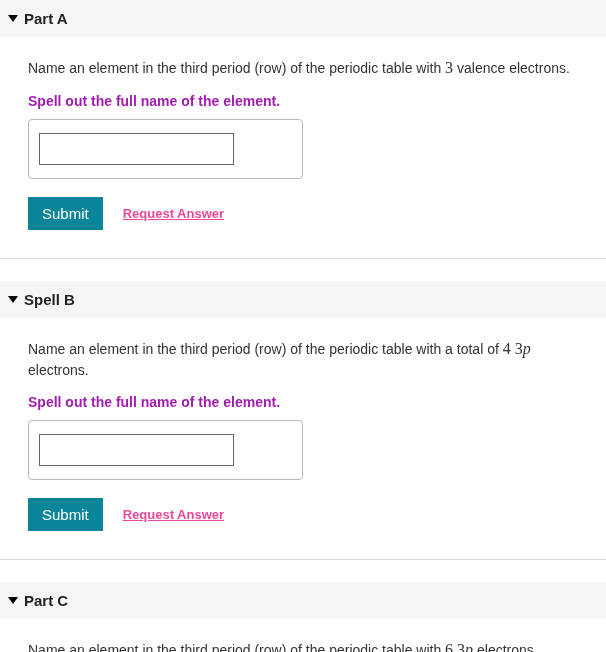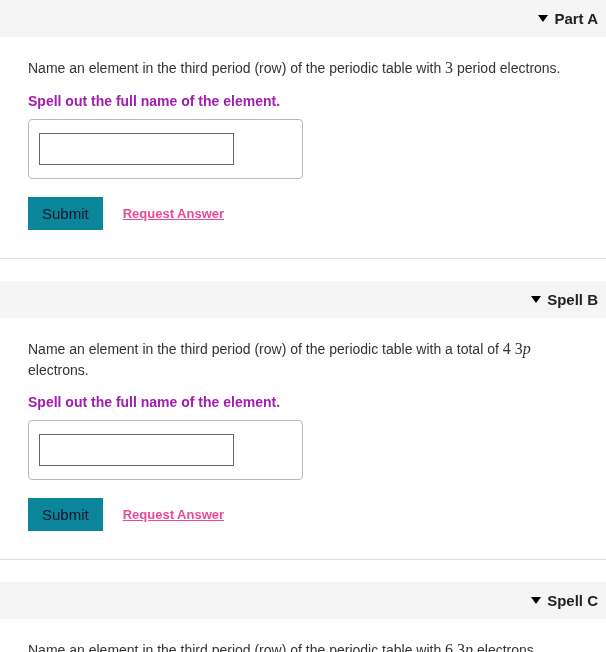--- a/index.html
+++ b/index.html
@@ -12,21 +12,20 @@
   }
   .part {
     border-bottom: 1px solid #ddd;
   }
   .part-header {
     background: #f5f5f5;
     padding: 10px 8px 10px 8px;
     display: flex;
     align-items: center;
     gap: 6px;
-    justify-content: flex-end;
   }
   .caret {
     width: 0; height: 0;
     border-left: 5px solid transparent;
     border-right: 5px solid transparent;
     border-top: 7px solid #000;
     display: inline-block;
   }
   .part-title {
     font-weight: bold;
@@ -75,21 +74,21 @@
     font-size: 14px;
   }
   .action-row {
     margin-top: 18px;
     display: flex;
     align-items: center;
     gap: 20px;
   }
   .submit-btn {
     background: #0b8599;
-    color: #0f172a;
+    color: #ffffff;
     border: none;
     font-size: 15px;
     padding: 8px 14px;
     cursor: pointer;
   }
   .request-link {
     color: #ec4899;
     font-weight: bold;
     font-size: 13px;
     text-decoration: underline;
@@ -102,21 +101,21 @@
 </head>
 <body>
 
 <div class="part">
   <div class="part-header">
     <span class="caret"></span>
     <span class="part-title">Part A</span>
   </div>
   <div class="part-body">
     <p class="question">
-      <span>Name an element in the third period (row) of the periodic table with </span><span class="mathnum">3</span><span class="mathvar"></span><span> period electrons.</span>
+      <span>Name an element in the third period (row) of the periodic table with </span><span class="mathnum">3</span><span class="mathvar"></span><span> valence electrons.</span>
     </p>
     <p class="instruction">Spell out the full name of the element.</p>
     <div class="answer-box">
       <input type="text" class="answer-input" value="" style="">
     </div>
     <div class="action-row">
       <button class="submit-btn">Submit</button>
       <a class="request-link">Request Answer</a>
     </div>
   </div>
@@ -142,21 +141,21 @@
       <a class="request-link">Request Answer</a>
     </div>
   </div>
 </div>
 
 <div class="spacer"></div>
 
 <div class="part" style="border-bottom:none;">
   <div class="part-header">
     <span class="caret"></span>
-    <span class="part-title">Spell C</span>
+    <span class="part-title">Part C</span>
   </div>
   <div class="part-body" style="padding-bottom:0;">
     <p class="question">
       <span>Name an element in the third period (row) of the periodic table with </span><span class="mathnum">6 3</span><span class="mathvar">p</span><span> electrons.</span>
     </p>
 
   </div>
 </div>
 
 </body></html>

